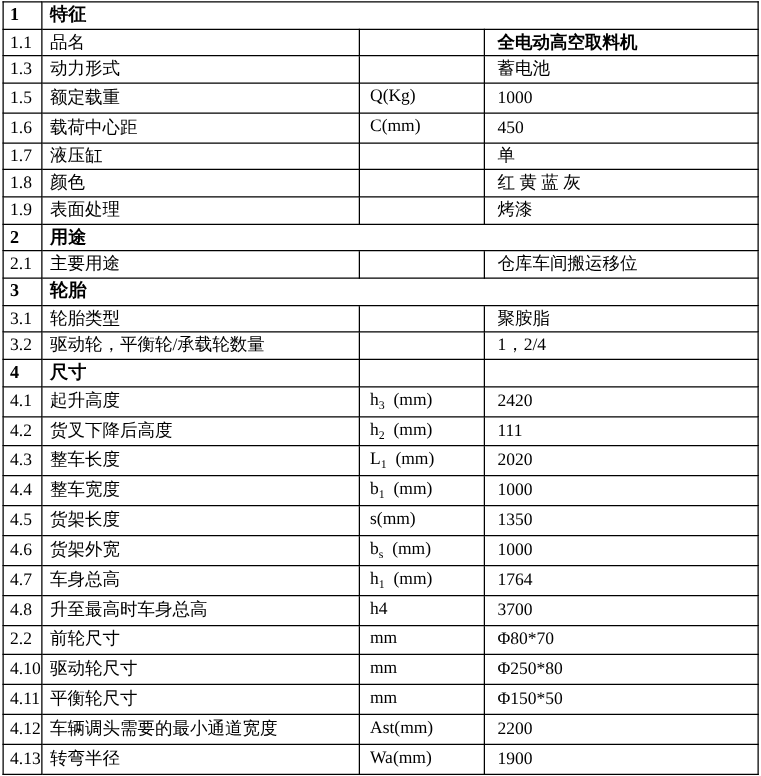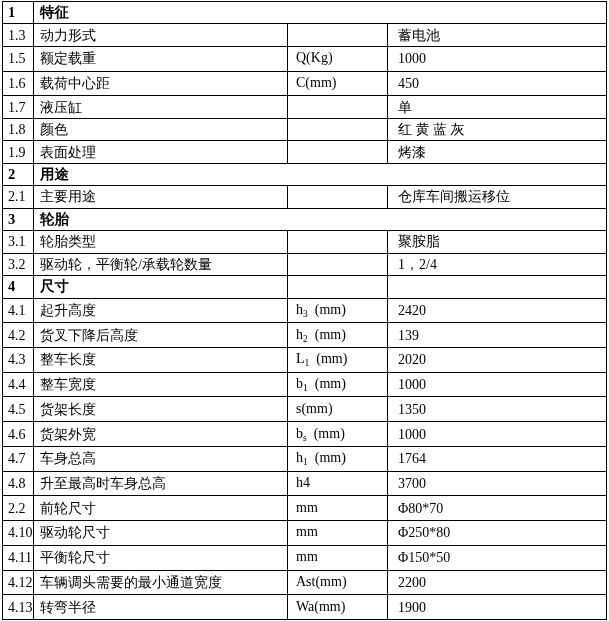--- a/index.html
+++ b/index.html
@@ -50,20 +50,26 @@
       <col style="width:100px">
       <col>
     </colgroup>
     <tbody>
         <tr class="section">
     <td class="cell-no">1</td>
     <td class="cell-label" colspan="3">特征</td>
 
   </tr>
         <tr>
+    <td class="cell-no">1.1</td>
+    <td class="cell-label">品名</td>
+    <td class="cell-sym"><span class="sym-pre"></span><sub></sub><span class="sym-post"></span></td>
+    <td class="cell-value bold">全电动高空取料机</td>
+  </tr>
+        <tr>
     <td class="cell-no">1.3</td>
     <td class="cell-label">动力形式</td>
     <td class="cell-sym"><span class="sym-pre"></span><sub></sub><span class="sym-post"></span></td>
     <td class="cell-value">蓄电池</td>
   </tr>
         <tr>
     <td class="cell-no">1.5</td>
     <td class="cell-label">额定载重</td>
     <td class="cell-sym"><span class="sym-pre">Q(Kg)</span><sub></sub><span class="sym-post"></span></td>
     <td class="cell-value">1000</td>
@@ -129,21 +135,21 @@
         <tr>
     <td class="cell-no">4.1</td>
     <td class="cell-label">起升高度</td>
     <td class="cell-sym"><span class="sym-pre">h</span><sub>3</sub><span class="sym-post">  (mm)</span></td>
     <td class="cell-value">2420</td>
   </tr>
         <tr>
     <td class="cell-no">4.2</td>
     <td class="cell-label">货叉下降后高度</td>
     <td class="cell-sym"><span class="sym-pre">h</span><sub>2</sub><span class="sym-post">  (mm)</span></td>
-    <td class="cell-value">139</td>
+    <td class="cell-value">111</td>
   </tr>
         <tr>
     <td class="cell-no">4.3</td>
     <td class="cell-label">整车长度</td>
     <td class="cell-sym"><span class="sym-pre">L</span><sub>1</sub><span class="sym-post">  (mm)</span></td>
     <td class="cell-value">2020</td>
   </tr>
         <tr>
     <td class="cell-no">4.4</td>
     <td class="cell-label">整车宽度</td>

